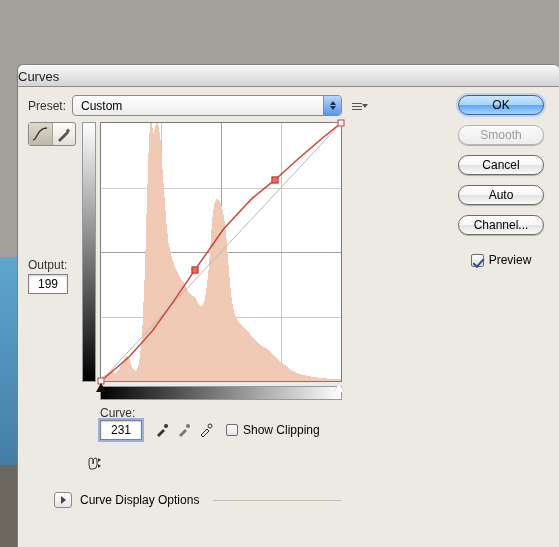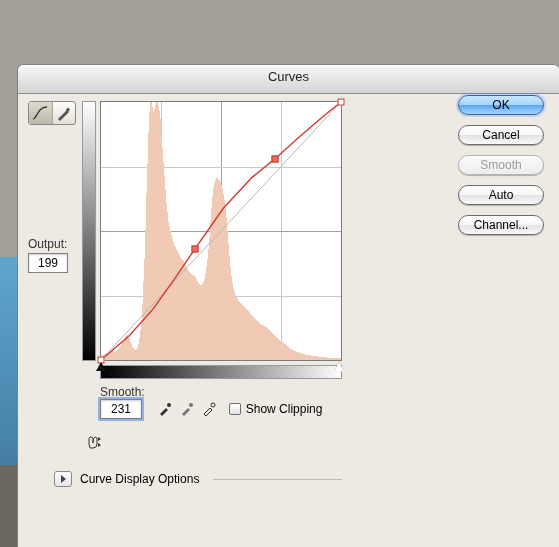--- a/index.html
+++ b/index.html
@@ -10,21 +10,21 @@
     position: relative;
   }
 
   
   .dialog {
     position: absolute; left: 17px; top: 64px; right: 0; bottom: 0;
     background: #eceae2; border: 1px solid #7e7e7e; border-right: none; border-bottom: none;
     border-radius: 6px 6px 0 0;
   }
   .titlebar {
-    height: 29px; line-height: 21px; text-align: center;
+    height: 22px; line-height: 21px; text-align: left;
     background: linear-gradient(to bottom,#f6f6f6,#d4d4d4);
     border-top: 1px solid #fff; border-bottom: 1px solid #8b8b8b;
     border-radius: 6px 6px 0 0; font-size: 13px;
     color: #222;
   }
   .body { position: absolute; left: 10px; right: 10px; top: 30px; bottom: 0; }
 
   
   .right-col { position: absolute; right: 0; top: 0; width: 96px; }
   .aqua-btn {
@@ -169,28 +169,45 @@
 </head>
 <body>
 
 <div class="dialog">
   <div class="titlebar">Curves</div>
 
   <div class="body">
 
     <div class="right-col">
       <div class="aqua-btn primary">OK</div>
+      <div class="aqua-btn disabled">Smooth</div>
       <div class="aqua-btn">Cancel</div>
-      <div class="aqua-btn disabled">Smooth</div>
       <div class="aqua-btn">Auto</div>
       <div class="aqua-btn">Channel...</div>
+      <div class="preview-row">
+        <div class="check"></div>
+        <span>Preview</span>
+      </div>
     </div>
 
     <div class="left-col">
 
+      <div class="row">
+        <span class="label">Preset:</span>
+        <div class="combo" style="width:270px">
+          <span class="text">Custom</span>
+          <span class="arrows">
+              <span class="tri-up"></span>
+              <span class="tri-down"></span>
+            </span>
+        </div>
+        <div class="preset-menu-icon">
+          <span class="bars"></span><span class="mid"></span><span class="tri"></span>
+        </div>
+      </div>
 
 
       <div class="graph-zone">
         <div class="tools">
           <div class="toolpair">
             <div class="tool-curve">
               <svg viewBox="0 0 16 16">
                   <path d="M1 14 C5 14 5 2 15 2" stroke="#333" fill="none" stroke-width="1.4"></path>
                 </svg>
             </div>
@@ -475,21 +492,21 @@
                 <div class="cp hollow" style="left: 240px; top: 0px;"></div>
               </div>
           </div>
 
           <div class="hgrad"></div>
           <div class="slider-tri slider-black" style="left:14px"></div>
           <div class="slider-tri slider-white" style="left:252px"></div>
 
           <div class="below-graph">
             <div>
-              <div class="label">Smooth:</div>
+              <div class="label">Curve:</div>
               <div class="num-field2">231</div>
             </div>
             <div class="droppers" style="margin-top:14px">
               <div class="dropper">
                   <svg viewBox="0 0 16 16">
                     <path d="M3 13 L9 7 L11 9 L5 15 Z" fill="#333"></path>
                     <circle cx="12" cy="4" r="2" fill="#333"></circle>
                   </svg>
                 </div>
               <div class="dropper">

